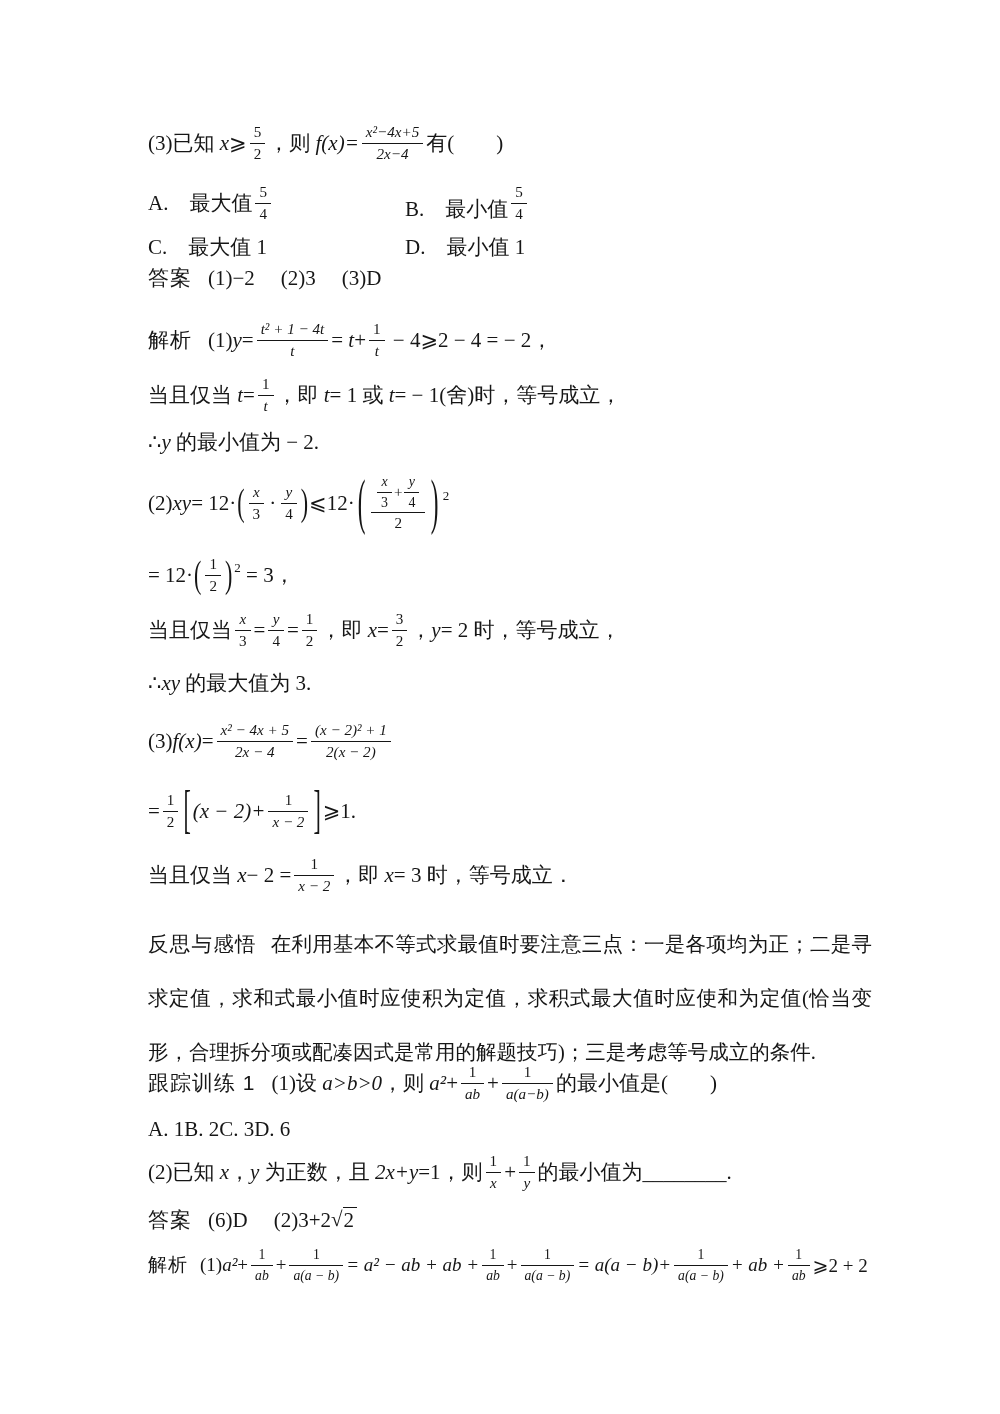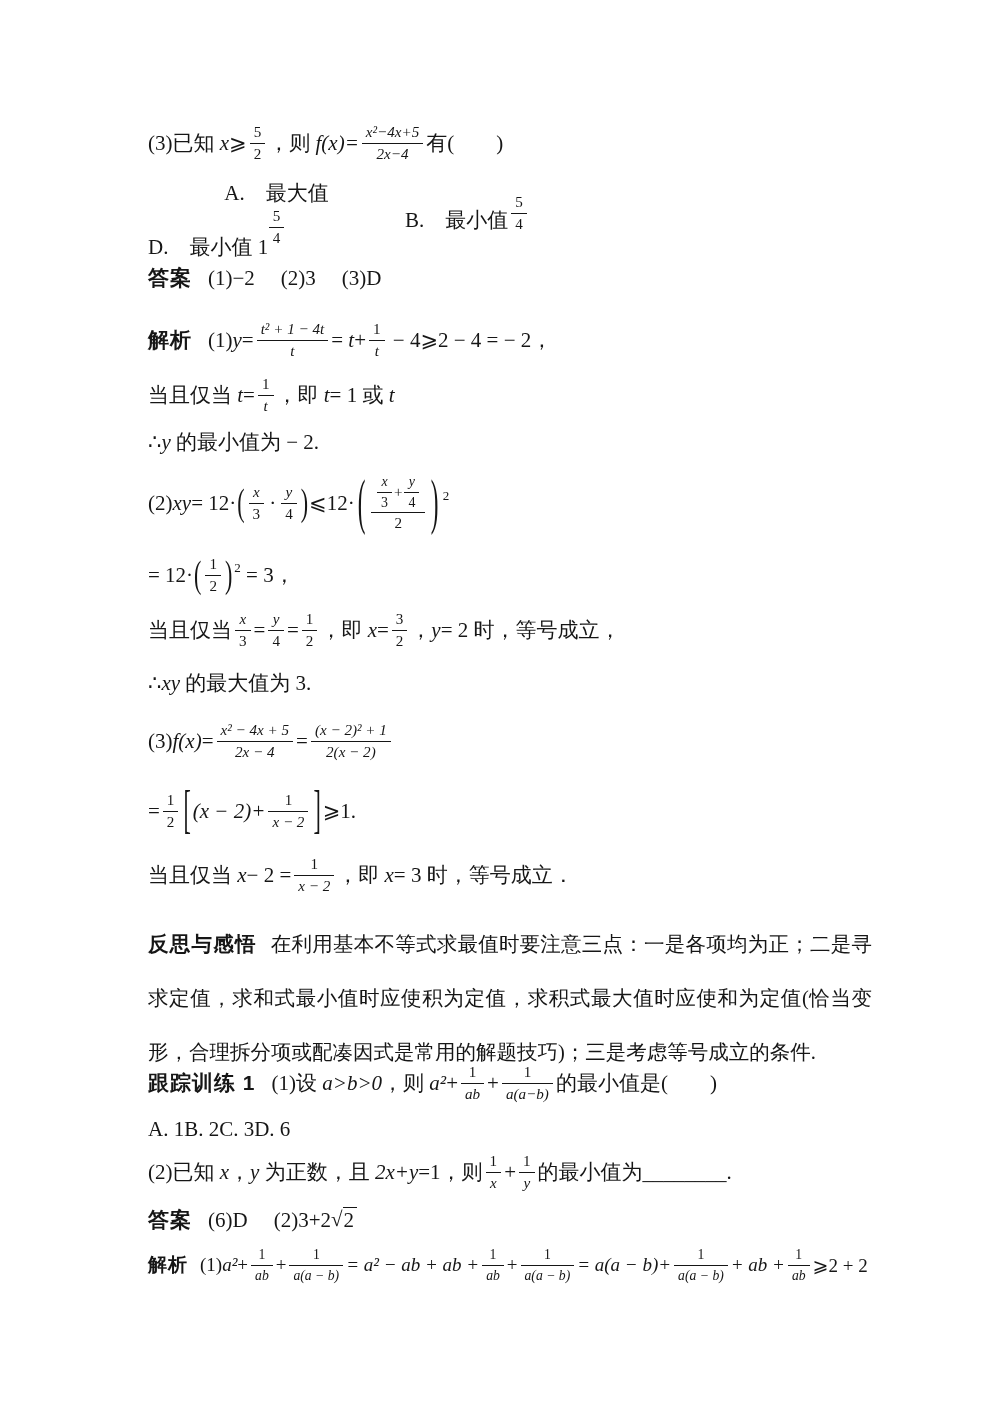--- a/index.html
+++ b/index.html
@@ -16,21 +16,21 @@
     left: 148px;
     display: flex;
     align-items: center;
     white-space: pre;
     font-size: 21px;
   }
   .r { font-style: normal; }
   .m { font-style: italic; }
   .lbl {
     font-family: "Liberation Sans", "DejaVu Sans", sans-serif;
-    font-weight: 700;
+    font-weight: 400;
     margin-right: 16px;
     letter-spacing: 1px;
   }
   .gap { margin-right: 26px; }
   
   .frac {
     display: inline-flex;
     flex-direction: column;
     align-items: stretch;
     text-align: center;
@@ -54,21 +54,21 @@
   
   .para {
     position: absolute;
     left: 148px;
     width: 724px;
     font-size: 20.5px;
     line-height: 54px;
     text-align: justify;
   }
   .para .lbl { margin-right: 14px; letter-spacing: 1px; }
-  .col { display: flex; align-items: center; width: 257px; flex-direction: column; }
+  .col { display: flex; align-items: center; width: 257px; }
   .col2 { display: flex; align-items: flex-end; }
   .small-line { font-size: 19px; }
   .small-line .lbl { margin-right: 12px; }
 </style>
 </head>
 <body>
 
 <div class="line" style="top:118px;min-height:50px">
   <span class="r">(3)已知 </span>
   <span class="m">x</span>
@@ -97,20 +97,23 @@
   <span class="col2">
     <span class="r">B.　最小值</span>
     <span class="frac">
       <span class="num r">5</span>
       <span class="den r">4</span>
     </span>
   </span>
 </div>
 
 <div class="line" style="top:233px">
+  <span class="col">
+    <span class="r">C.　最大值 1</span>
+  </span>
   <span class="col2">
     <span class="r">D.　最小值 1</span>
   </span>
 </div>
 
 <div class="line" style="top:264px">
   <span class="lbl">答案</span>
   <span class="r gap">(1)−2</span>
   <span class="r gap">(2)3</span>
   <span class="r">(3)D</span>
@@ -140,20 +143,21 @@
   <span class="m">t</span>
   <span class="r">=</span>
   <span class="frac">
     <span class="num r">1</span>
     <span class="den m">t</span>
   </span>
   <span class="r">，即 </span>
   <span class="m">t</span>
   <span class="r">= 1 或 </span>
   <span class="m">t</span>
+  <span class="r">= − 1(舍)时，等号成立，</span>
 </div>
 
 <div class="line" style="top:428px">
   <span class="r">∴</span>
   <span class="m">y</span>
   <span class="r"> 的最小值为 − 2.</span>
 </div>
 
 <div class="line" style="top:468px;min-height:70px">
   <span class="r">(2)</span>

